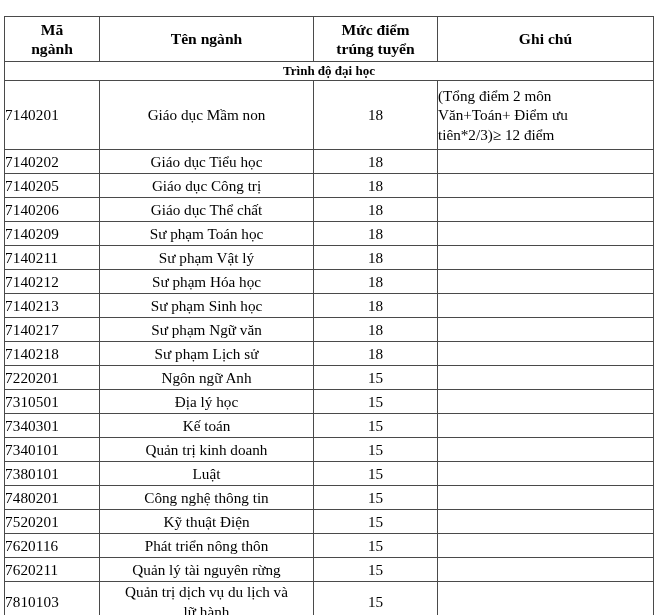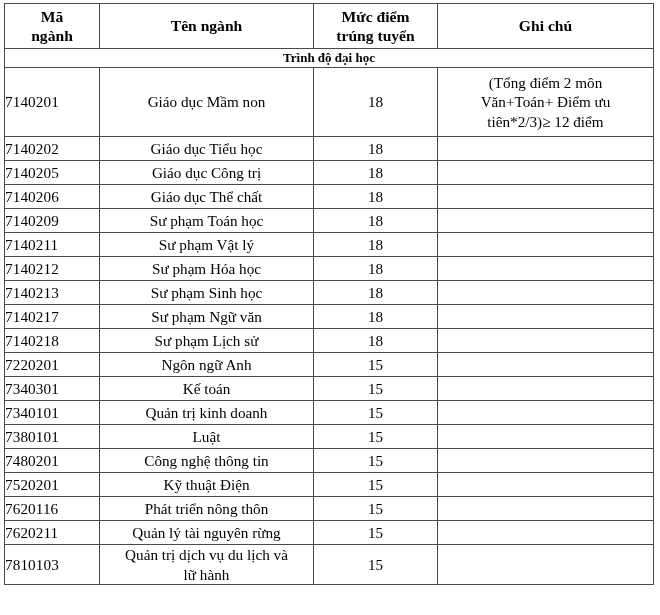--- a/index.html
+++ b/index.html
@@ -14,21 +14,21 @@
     overflow: hidden;
     font-family: "Liberation Serif", "DejaVu Serif", serif;
     color: #000000;
     -webkit-font-smoothing: antialiased;
   }
   .sheet {
     width: 660px;
     height: 615px;
     position: relative;
     box-sizing: border-box;
-    padding: 3px 7px 4px 4px;
+    padding: 16px 7px 4px 4px;
   }
   table.score-table {
     width: 649px;
     border-collapse: collapse;
     table-layout: fixed;
     font-size: 15.2px;
     line-height: 1.12;
   }
   table.score-table col.c-code  { width: 95px; }
   table.score-table col.c-name  { width: 214px; }
@@ -64,21 +64,21 @@
   }
   td.name-cell {
     text-align: center;
     padding: 1px 3px 1px 7px;
   }
   td.score-cell {
     text-align: center;
     padding: 1px 2px;
   }
   td.note-cell {
-    text-align: center;
+    text-align: left;
     padding: 2px 6px 3px 6px;
     line-height: 1.26;
   }
   tr.data-row { height: 24px; }
   tr.row-tall-note { height: 69px; }
   tr.row-tall-name { height: 40px; }
   tr.row-tall-name td.name-cell { line-height: 1.28; }
 </style>
 </head>
 <body>
@@ -175,20 +175,26 @@
         <td class="score-cell">18</td>
         <td class="note-cell"></td>
       </tr>
       <tr class="data-row">
         <td class="code-cell">7220201</td>
         <td class="name-cell">Ngôn ngữ Anh</td>
         <td class="score-cell">15</td>
         <td class="note-cell"></td>
       </tr>
       <tr class="data-row">
+        <td class="code-cell">7310501</td>
+        <td class="name-cell">Địa lý học</td>
+        <td class="score-cell">15</td>
+        <td class="note-cell"></td>
+      </tr>
+      <tr class="data-row">
         <td class="code-cell">7340301</td>
         <td class="name-cell">Kế toán</td>
         <td class="score-cell">15</td>
         <td class="note-cell"></td>
       </tr>
       <tr class="data-row">
         <td class="code-cell">7340101</td>
         <td class="name-cell">Quản trị kinh doanh</td>
         <td class="score-cell">15</td>
         <td class="note-cell"></td>

